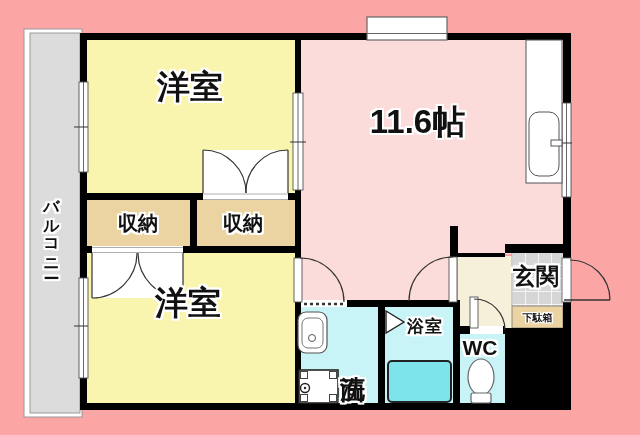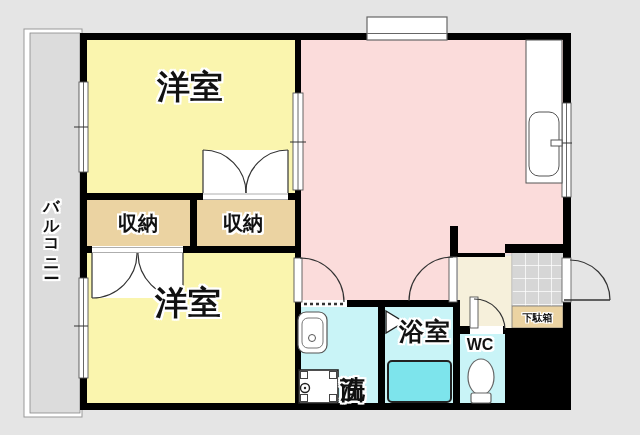--- a/index.html
+++ b/index.html
@@ -1,17 +1,17 @@
 <!DOCTYPE html>
 <html><head>
 <meta charset="utf-8">
 <style>
   html,body{margin:0;padding:0;background:#fff;}
   #plan{
-    position:relative;width:640px;height:435px;background:#e5e5e5;overflow:hidden;
+    position:relative;width:640px;height:435px;background:#fca5a5;overflow:hidden;
     font-family:"Liberation Sans","DejaVu Sans",sans-serif;
   }
   #plan svg{position:absolute;left:0;top:0;}
   .lbl{
     position:absolute;color:#111;font-weight:600;text-align:center;
     line-height:1.16;white-space:nowrap;
     text-shadow:-2px -2px 0 #fff,2px -2px 0 #fff,-2px 2px 0 #fff,2px 2px 0 #fff,
                 -2px 0 0 #fff,2px 0 0 #fff,0 -2px 0 #fff,0 2px 0 #fff;
   }
   .lbl.small{
@@ -20,22 +20,22 @@
   }
   .vert{writing-mode:vertical-rl;text-orientation:mixed;}
   .l-bed1{left:90px;top:68px;width:200px;font-size:33px;}
   .l-ldk{left:310px;top:100px;width:215px;font-size:38px;}
   .l-ldk .size{font-size:33px;display:block;margin-top:3px;}
   .l-bed2{left:88px;top:284px;width:200px;font-size:33px;}
   .l-cl1{left:103px;top:212px;width:70px;font-size:20px;}
   .l-cl2{left:208px;top:212px;width:70px;font-size:20px;}
   .l-balc{left:42px;top:170px;height:118px;font-size:16px;letter-spacing:2px;}
   .l-wash{left:338px;top:314px;height:92px;font-size:25px;letter-spacing:5px;}
-  .l-bath{left:389px;top:317px;width:72px;font-size:25px;letter-spacing:1px;}
-  .l-wc{left:456px;top:336px;width:48px;font-size:16px;}
+  .l-bath{left:389px;top:317px;width:72px;font-size:17px;letter-spacing:1px;}
+  .l-wc{left:456px;top:336px;width:48px;font-size:21px;}
   .l-genkan{left:508px;top:263px;width:56px;font-size:23px;}
   .l-geta{left:510px;top:312px;width:55px;font-size:10px;}
   .name,.size{display:block;}
 </style>
 </head>
 <body>
 
 <div id="plan">
   <svg width="640" height="435" viewBox="0 0 640 435">
     <defs>
@@ -179,24 +179,26 @@
     <g>
       <ellipse cx="481" cy="377" rx="13" ry="18" fill="#fff" stroke="#666" stroke-width="1.2"></ellipse>
       <rect x="471" y="393" width="20" height="10" rx="2" fill="#fff" stroke="#666" stroke-width="1.2"></rect>
     </g>
   </svg>
 
   <div class="lbl l-bed1">
     <span class="name">洋室</span>
   </div>
   <div class="lbl l-ldk">
+    <span class="size">11.6帖</span>
   </div>
   <div class="lbl l-bed2">
     <span class="name">洋室</span>
   </div>
   <div class="lbl l-cl1">収納</div>
   <div class="lbl l-cl2">収納</div>
   <div class="lbl vert l-balc">バルコニー</div>
   <div class="lbl vert l-wash">洗面</div>
   <div class="lbl l-bath">浴室</div>
   <div class="lbl l-wc">WC</div>
+  <div class="lbl l-genkan">玄関</div>
   <div class="lbl small l-geta">下駄箱</div>
 </div>
 
 </body></html>

